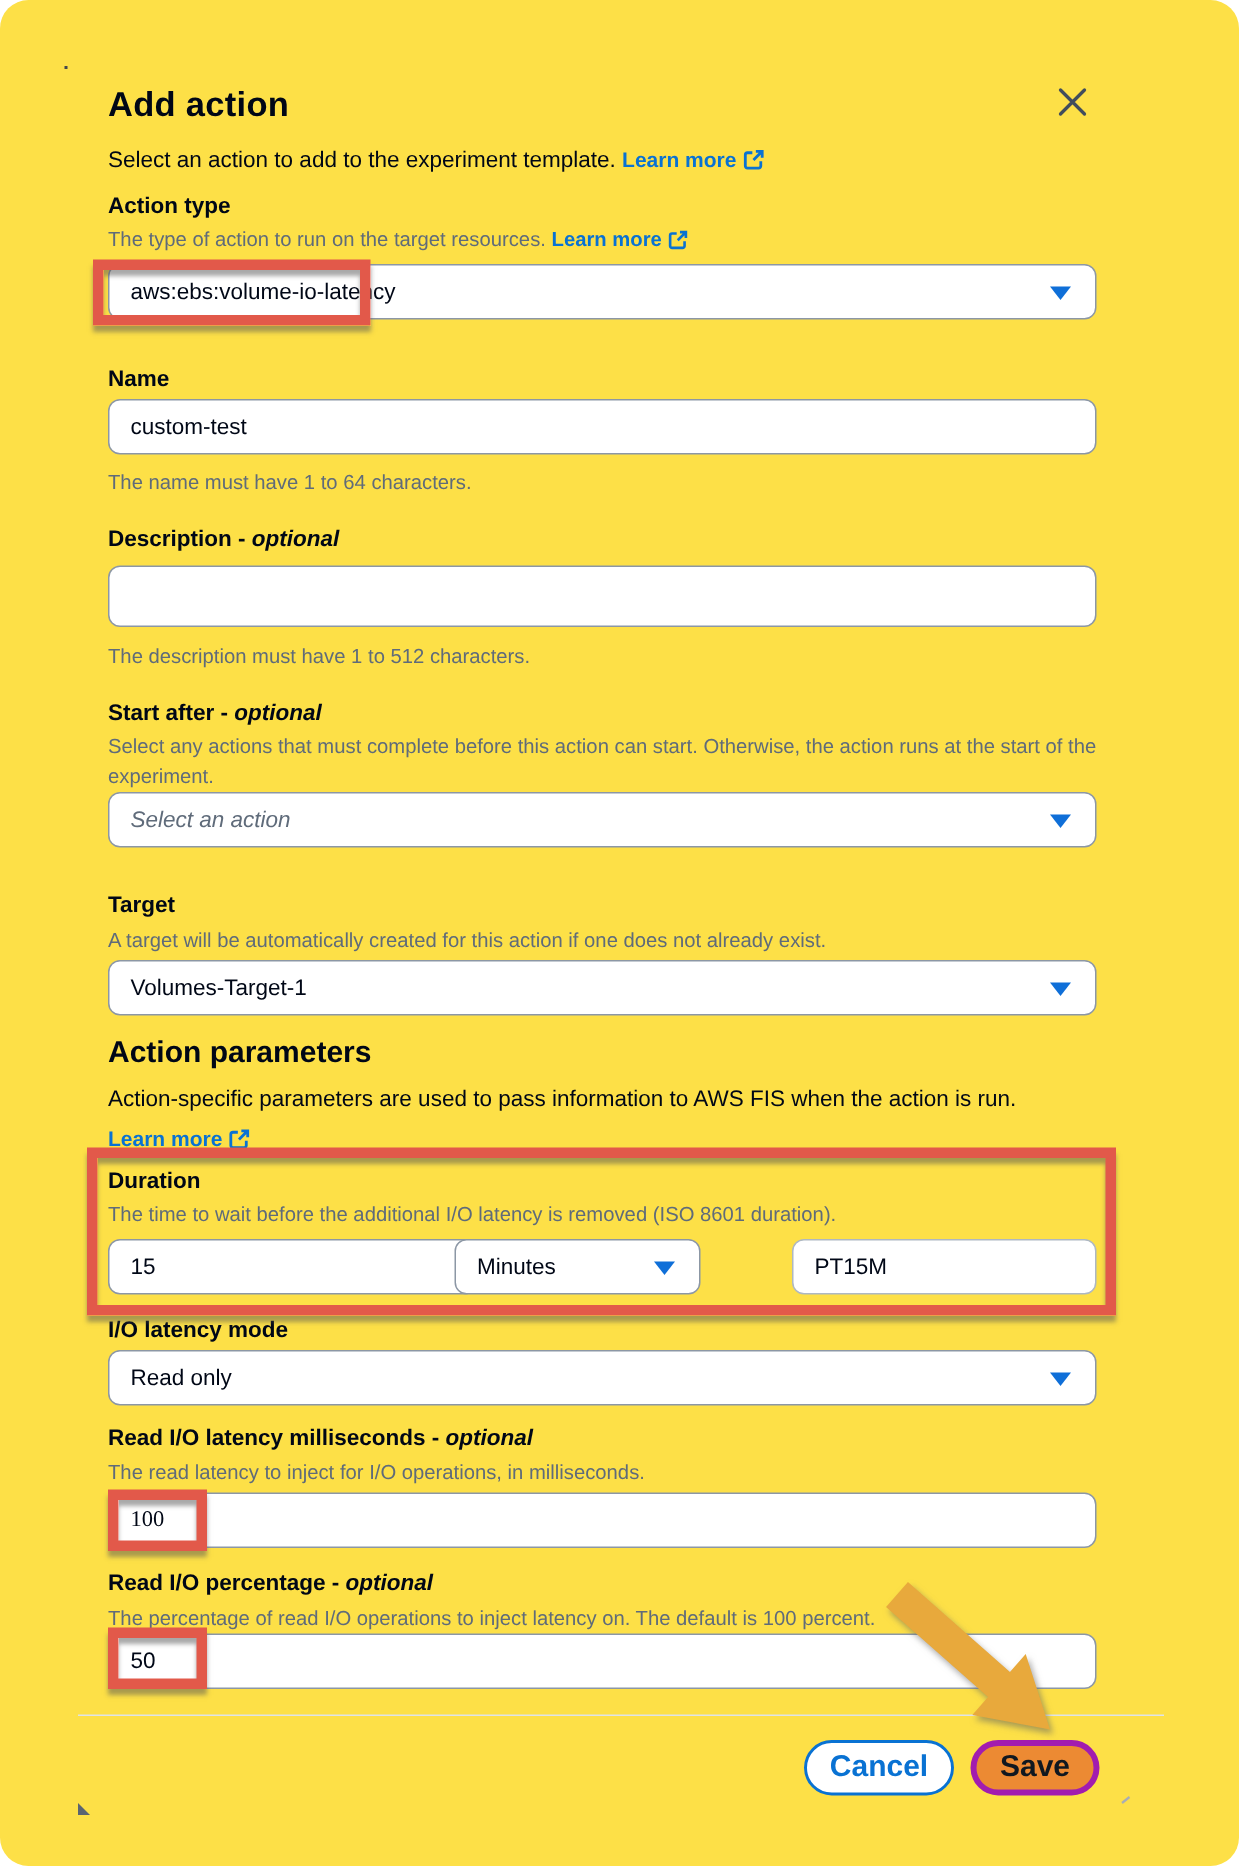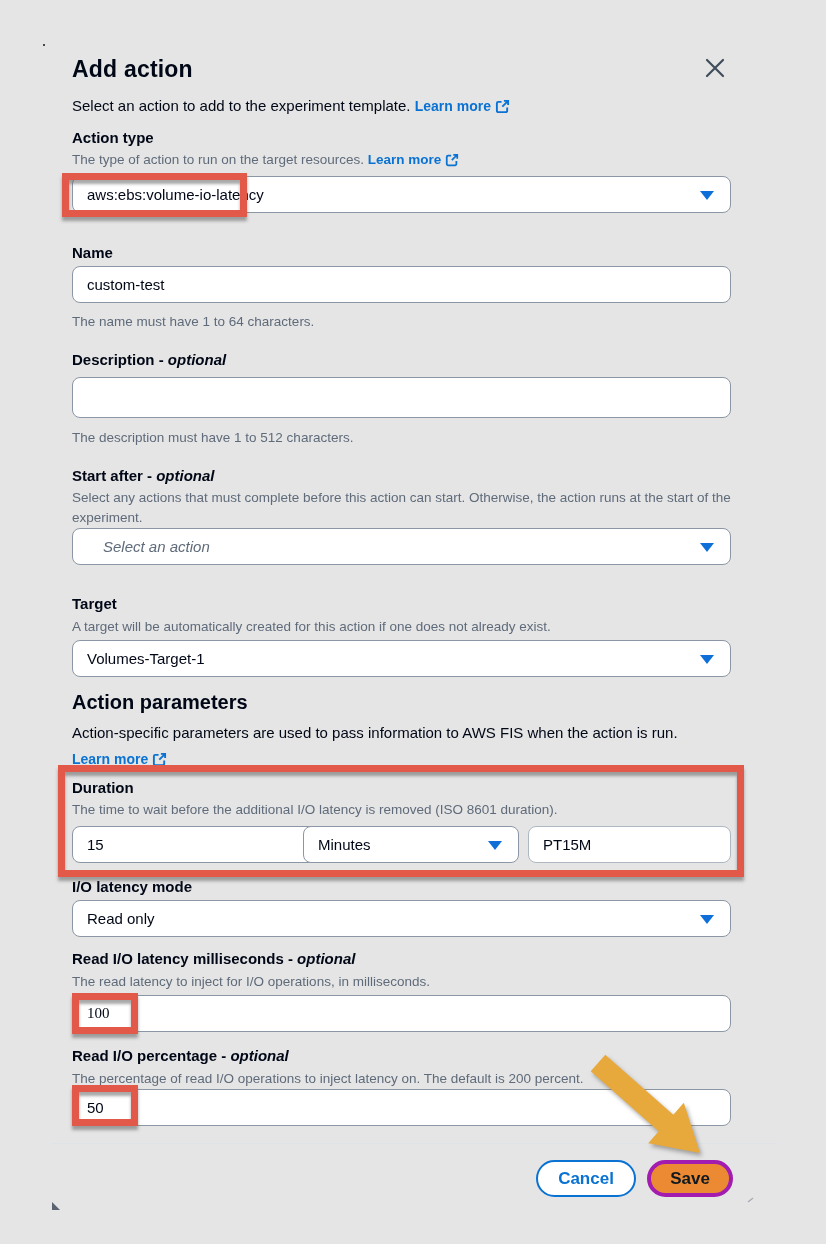--- a/index.html
+++ b/index.html
@@ -1,19 +1,19 @@
 <!DOCTYPE html>
 <html><head>
 <meta charset="utf-8">
 <style>
   * { margin:0; padding:0; box-sizing:border-box; }
   html,body { background:#ffffff; }
   #screen {
-    position:relative; width:826px; height:1244px; background:#e5e5e5;
-    font-family:"Liberation Sans", sans-serif; color:#000716; overflow:hidden;
+    position:relative; width:826px; height:1244px; background:#fde047;
+    font-family:"Liberation Sans", sans-serif; color:#000716; overflow:hidden;border-radius:19px;
   }
   .row { position:absolute; left:72px; width:659px; }
   .title { font-size:23px; font-weight:700; color:#000716; letter-spacing:.2px; }
   .body  { font-size:15px; color:#000716; line-height:24px; }
   .label { font-size:15px; font-weight:700; color:#000716; }
   .label .opt { font-style:italic; }
   .desc  { font-size:13.5px; color:#5f6b7a; line-height:19px; }
   .lm {
     color:#0972d3; font-weight:700; text-decoration:none; font-size:14px;
     display:inline-flex; align-items:center; gap:4px; cursor:pointer; white-space:nowrap;
@@ -25,27 +25,27 @@
     font-size:15px; color:#000716; display:flex; align-items:center;
     padding:0 14px; font-family:"Liberation Sans", sans-serif;
   }
   input.field { width:659px; }
   .select { justify-content:flex-start; cursor:pointer; }
   .select .caret {
     position:absolute; right:16px; top:50%; margin-top:-4px;
     width:0; height:0; border-left:7px solid transparent;
     border-right:7px solid transparent; border-top:9px solid #0f6fd8;
   }
-  .select .placeholder { font-style:italic; color:#5f6b7a;margin-left:16px; }
+  .select .placeholder { font-style:italic; color:#5f6b7a; }
   .heading { font-size:20px; font-weight:700; color:#000716; }
   .close-btn { position:absolute; left:698px; top:52px; width:34px; height:34px;
     background:transparent; border:none; cursor:pointer; }
   .divider { position:absolute; left:52px; top:1143px; width:724px; height:1px; background:#dfe3e8; }
   .btn { position:absolute; top:1160px; height:37px; border-radius:20px;
-    font-family:"Liberation Sans", sans-serif; font-size:17px; font-weight:700;
+    font-family:"Liberation Sans", sans-serif; font-size:20px; font-weight:700;
     display:flex; align-items:center; justify-content:center; cursor:pointer; }
   .btn-cancel { left:536px; width:100px; background:#ffffff; border:2px solid #0972d3; color:#0972d3; }
   .btn-save   { left:647px; width:86px;  background:#ec8a33; border:4px solid #a21caf; color:#101820; }
   .annot {
     position:absolute; border:7px solid #e2594a; pointer-events:none; z-index:50;
     box-shadow: 0 4px 3px rgba(84,84,84,.5), inset 0 4px 3px rgba(84,84,84,.5);
   }
   .overlay { position:absolute; left:0; top:0; z-index:60; pointer-events:none; }
   .arrow-shape { filter: drop-shadow(2px 3px 2px rgba(96,96,96,.55)); }
   .tinydot { position:absolute; left:43px; top:44px; width:2px; height:2px; background:#44474c; }
@@ -126,21 +126,21 @@
         <svg width="15" height="15" viewBox="0 0 16 16">
           <path d="M13 9v3.5A1.5 1.5 0 0 1 11.5 14h-8A1.5 1.5 0 0 1 2 12.5v-8A1.5 1.5 0 0 1 3.5 3H7" fill="none" stroke="#0972d3" stroke-width="2"></path>
           <path d="M9.5 2H14v4.5M14 2 7.8 8.2" fill="none" stroke="#0972d3" stroke-width="2"></path>
         </svg>
       </a>
   </div>
 
   <div class="row label" style="top:779px">Duration</div>
   <div class="row desc" style="top:800px">The time to wait before the additional I/O latency is removed (ISO 8601 duration).</div>
   <input class="field" style="left: 72px; top: 826px; width: 246px;" value="15">
-  <div class="select" style="left:303px; top:826px; width:216px">
+  <div class="select" style="left:303px; top:826px; width:164px">
     <span>Minutes</span>
     <span class="caret"></span>
   </div>
   <input class="field" style="left: 528px; top: 826px; width: 203px; border-color: rgb(174, 184, 194);" value="PT15M">
 
   <div class="row label" style="top:878px">I/O latency mode</div>
   <div class="select" style="left:72px; top:900px; width:659px">
     <span>Read only</span>
     <span class="caret"></span>
   </div>
@@ -149,21 +149,21 @@
     <span>Read I/O latency milliseconds -</span>
     <span class="opt">optional</span>
   </div>
   <div class="row desc" style="top:972px">The read latency to inject for I/O operations, in milliseconds.</div>
   <input class="field" style="left: 72px; top: 995px; font-family: Liberation Serif, serif;" value="100">
 
   <div class="row label" style="top:1047px">
     <span>Read I/O percentage -</span>
     <span class="opt">optional</span>
   </div>
-  <div class="row desc" style="top:1069px">The percentage of read I/O operations to inject latency on. The default is 200 percent.</div>
+  <div class="row desc" style="top:1069px">The percentage of read I/O operations to inject latency on. The default is 100 percent.</div>
   <input class="field" style="left: 72px; top: 1089px;" value="50">
 
   <div class="divider"></div>
   <button class="btn btn-cancel">Cancel</button>
   <button class="btn btn-save">Save</button>
 
   <div class="annot" style="left:62px; top:173px; width:185px; height:44px"></div>
   <div class="annot" style="left:58px; top:765px; width:686px; height:112px"></div>
   <div class="annot" style="left:72px; top:993px; width:66px; height:41px"></div>
   <div class="annot" style="left:72px; top:1085px; width:66px; height:41px"></div>

